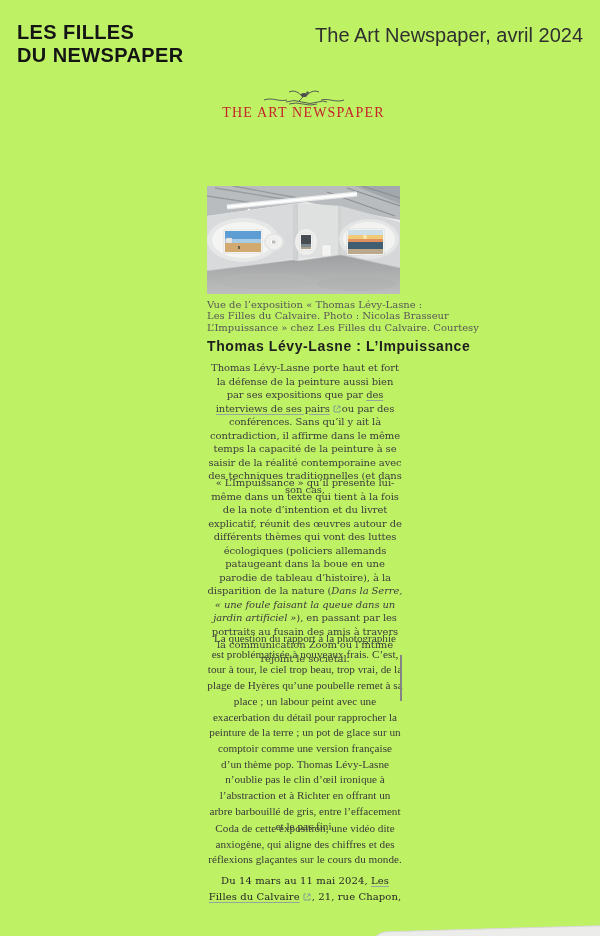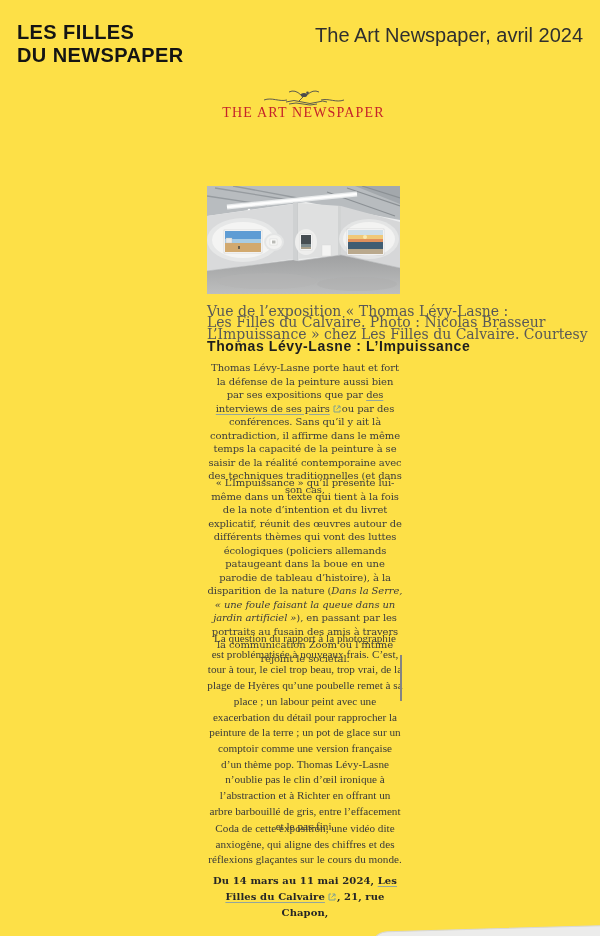--- a/index.html
+++ b/index.html
@@ -1,48 +1,48 @@
 <!DOCTYPE html>
 <html><head>
 <meta charset="utf-8">
 <style>
   html,body{margin:0;padding:0;background:#ffffff;}
-  .page{position:relative;width:600px;height:936px;background:#fde047;overflow:hidden;
+  .page{position:relative;width:600px;height:936px;background:#bef264;overflow:hidden;
         font-family:"Liberation Sans",sans-serif;}
 
   
   .brand{position:absolute;left:17px;top:21px;font-weight:bold;font-size:20px;line-height:23px;
          letter-spacing:.4px;color:#141414;cursor:pointer;}
   .hdr-right{position:absolute;top:24px;right:17px;font-size:20px;color:#2f2f2f;}
 
   
   .tan{position:absolute;left:207px;top:87px;width:193px;text-align:center;}
   .tan-bird{display:block;margin:0 auto -2px auto;}
   .tan-text{font-family:"Liberation Serif",serif;color:#c5232b;font-size:14px;
             letter-spacing:1.2px;white-space:nowrap;}
 
   
   .photo{position:absolute;left:207px;top:186px;width:193px;height:108px;display:block;}
 
   
-  .caption{position:absolute;left:207px;top:306px;width:210px;
-           font-family:"DejaVu Serif",serif;font-size:14px;line-height:11.4px;color:#585858;}
+  .caption{position:absolute;left:207px;top:299px;width:210px;
+           font-family:"DejaVu Serif",serif;font-size:10px;line-height:11.4px;color:#585858;}
   .caption div{white-space:nowrap;}
 
   
   .heading{position:absolute;left:207px;top:338px;font-family:Liberation Sans, sans-serif;
            font-weight:bold;font-size:14px;letter-spacing:.6px;color:#1e1e1e;white-space:nowrap;}
   .para{position:absolute;left:207px;width:196px;color:#3d3d3d;text-align:center;}
   .p12{font-family:"DejaVu Serif",serif;font-size:10px;line-height:13.5px;letter-spacing:-.1px;}
   .p1{top:361px}
   .p2{top:476px}
   .p345{font-family:"Liberation Serif",serif;font-size:11.2px;line-height:15.7px;color:#3a3a3a;}
   .p3{top:631px}
   .p4{top:821px}
-  .p5{top:873px;font-family:"DejaVu Serif",serif;font-weight:bold;font-size:10px;
+  .p5{top:873px;font-family:"DejaVu Serif",serif;font-weight:normal;font-size:10px;
       line-height:16.2px;letter-spacing:.1px;color:#262626;}
   a.lnk{color:inherit;text-decoration:underline;text-underline-offset:2px;
         text-decoration-thickness:1px;text-decoration-color:#93a59c;cursor:pointer;}
   .ext{display:inline-block;width:8px;height:8px;margin:0 1px 0 3px;vertical-align:-1px;}
 
   
   .cursor-line{position:absolute;left:400px;top:655px;width:2px;height:46px;background:#848484;}
   .corner{position:absolute;right:-8px;bottom:-9px;width:232px;height:18px;background:#ececeb;
           border:1px solid #d8d8d7;border-radius:14px 8px 0 0 / 10px 6px 0 0;
           transform:rotate(-1.6deg);transform-origin:right bottom;}

